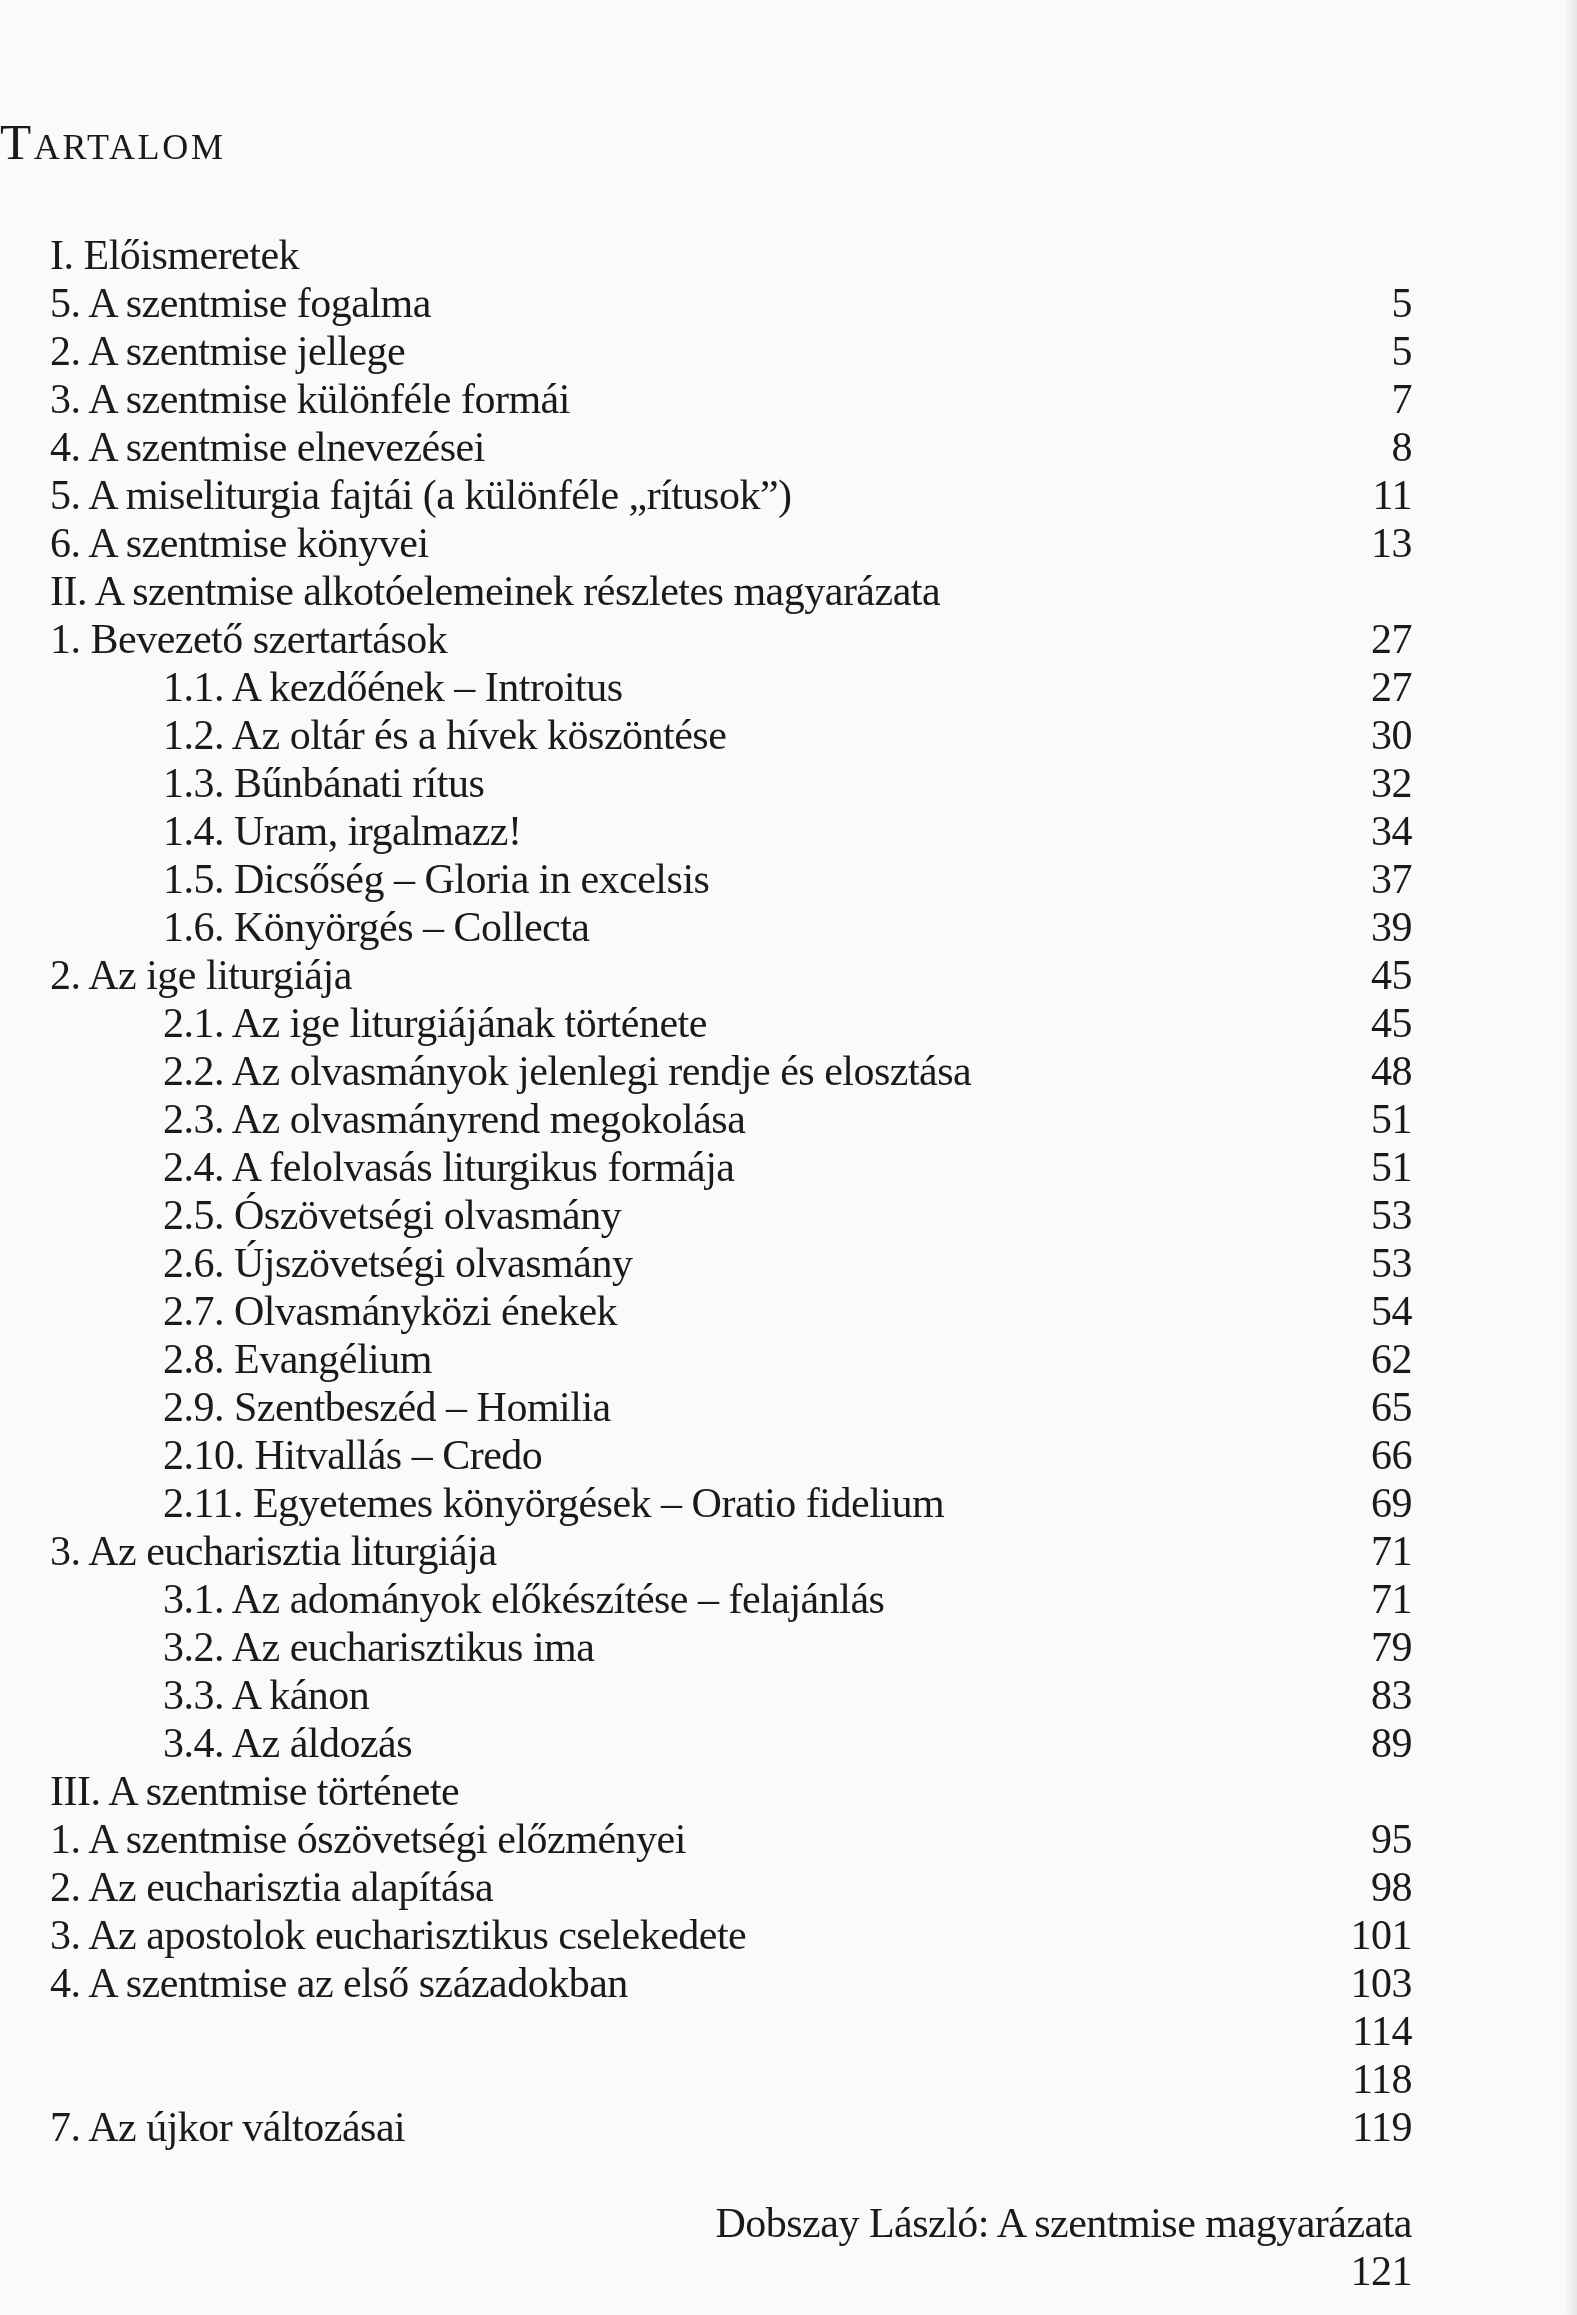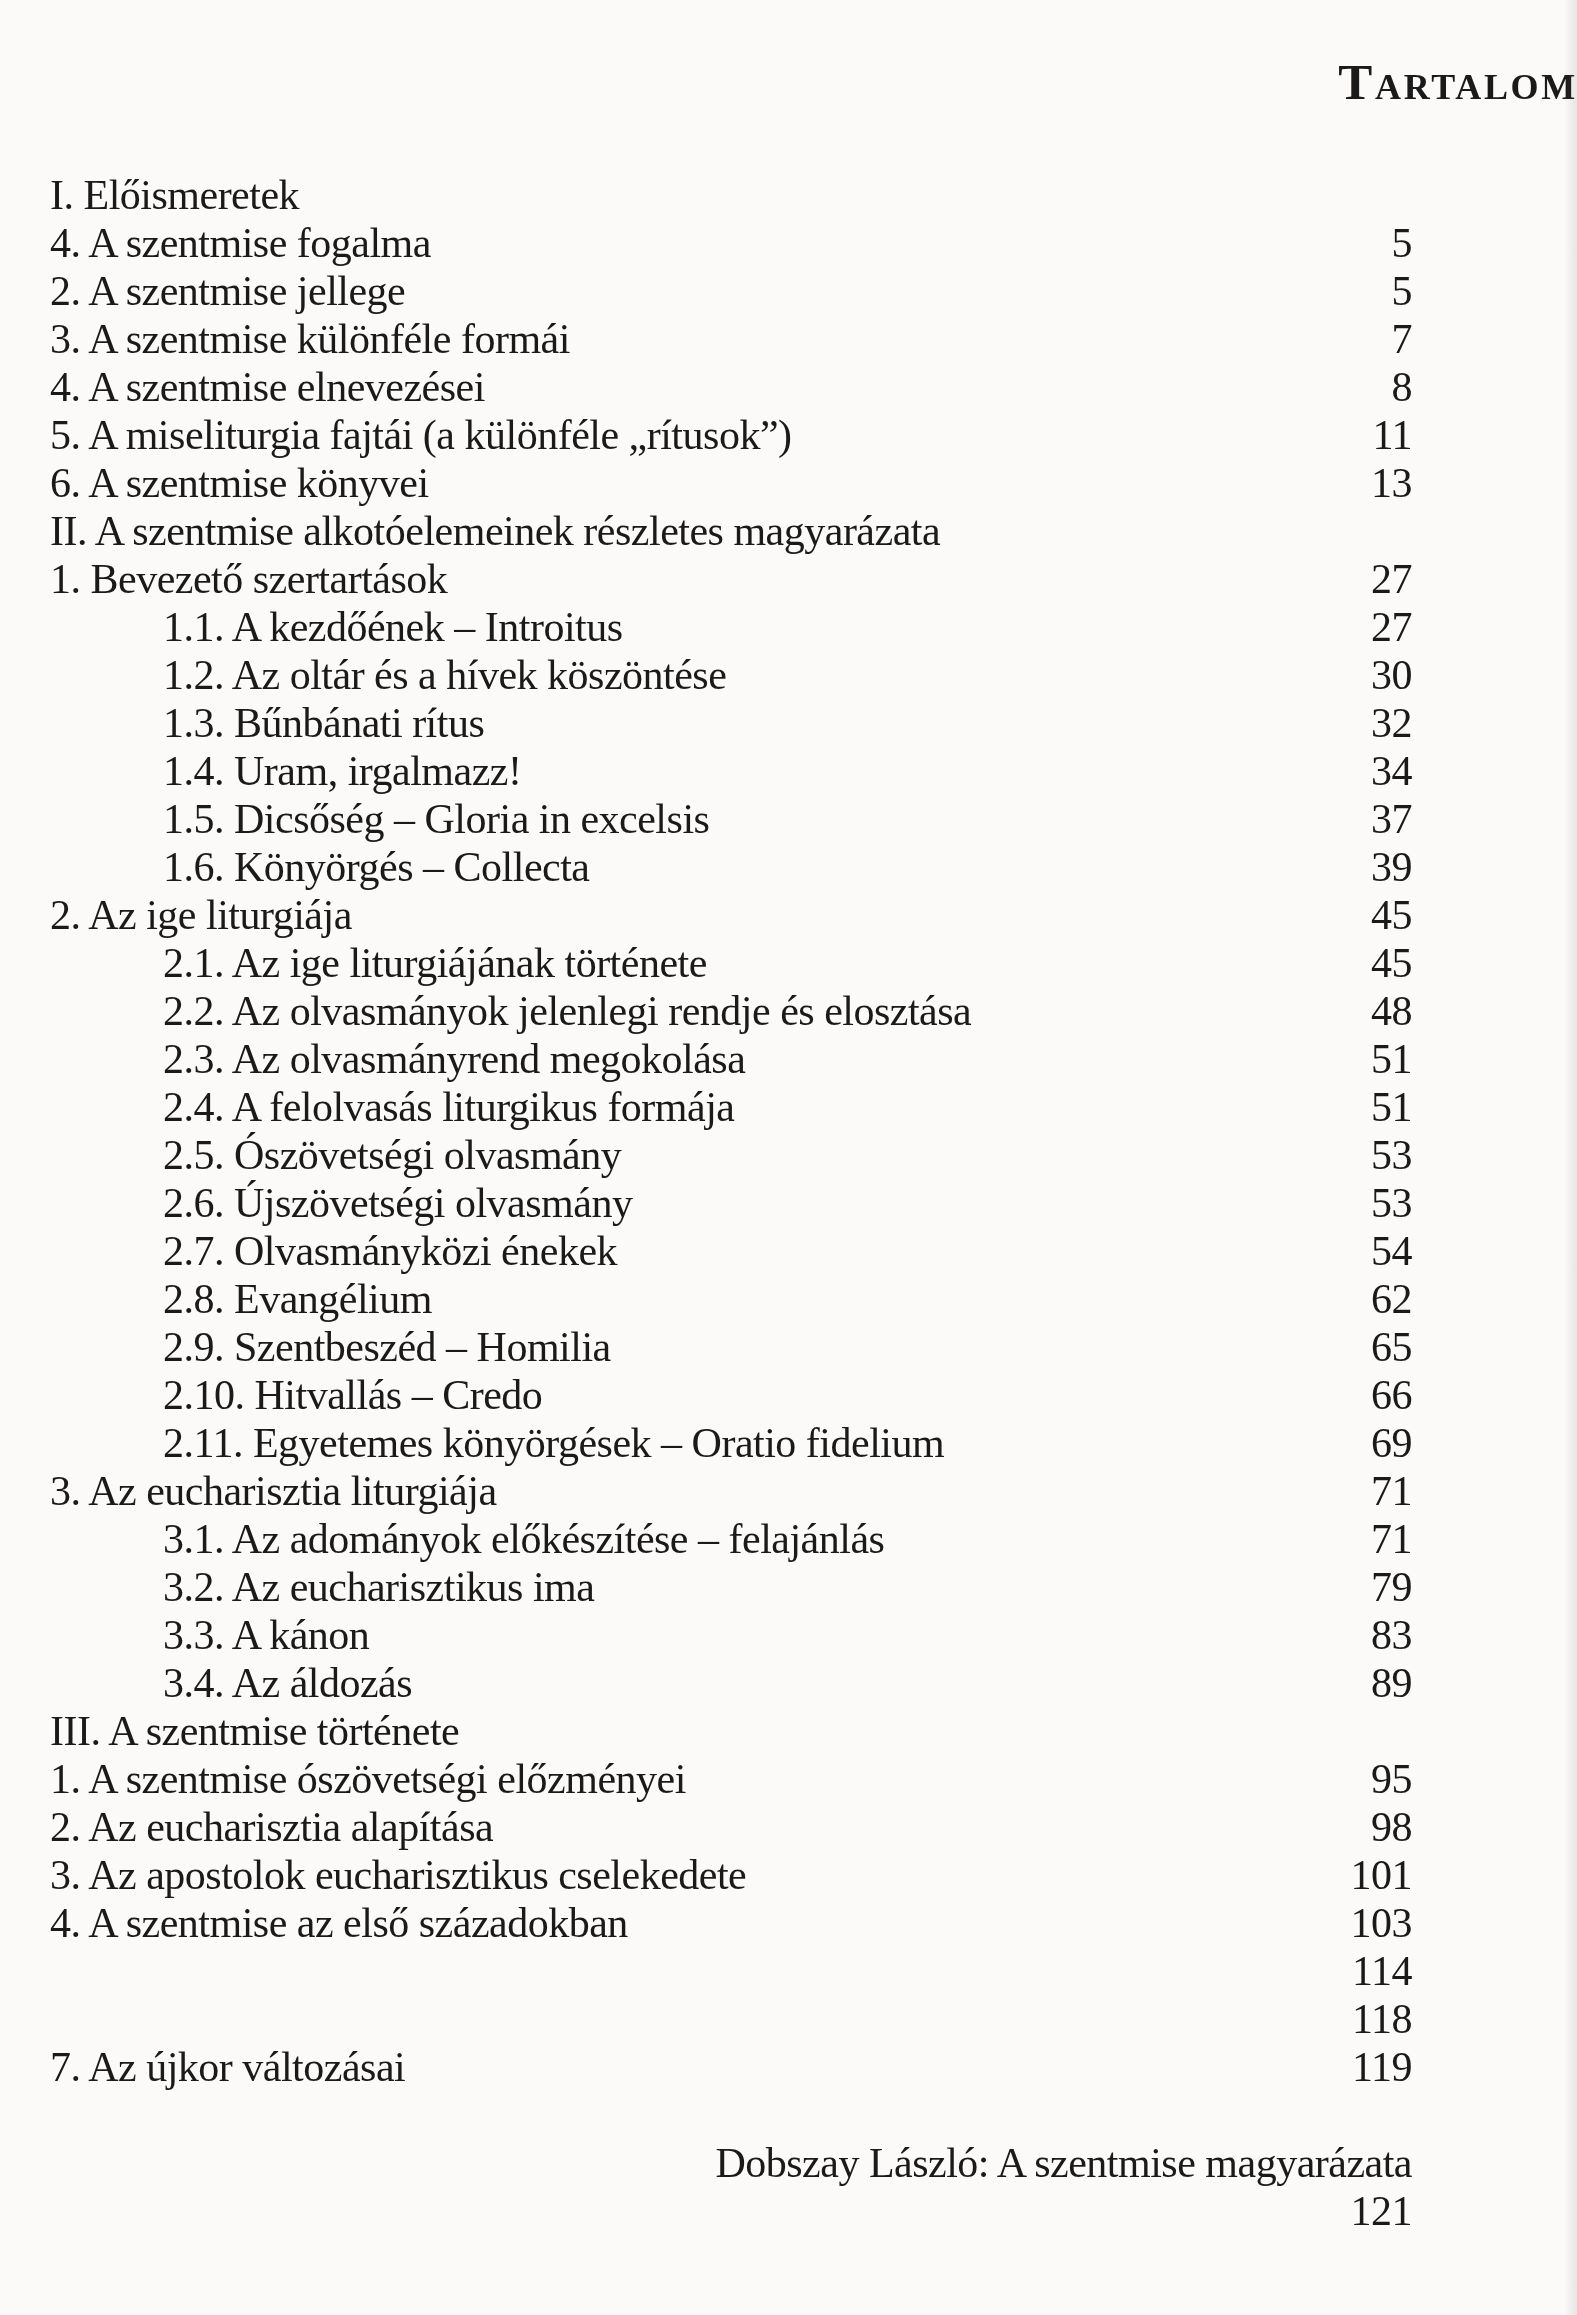--- a/index.html
+++ b/index.html
@@ -15,27 +15,27 @@
     position:relative;
     overflow:hidden;
   }
   
   .scan-edge{
     position:absolute;top:0;right:0;width:14.5px;height:100%;
     background:linear-gradient(to left,rgba(110,110,110,.16),rgba(110,110,110,0));
     pointer-events:none;
   }
   .title{
-    margin:56px 0 63px 0;
-    text-align:right;
+    margin:116px 0 63px 0;
+    text-align:left;
     font-variant:small-caps;
     font-size:51px;
     line-height:52px;
     letter-spacing:2.7px;
-    font-weight:bold;
+    font-weight:normal;
   }
   .toc{
     margin:0 166px 0 50px;
   }
   .row{
     display:flex;
     align-items:flex-end;
     font-size:42px;
     line-height:48px;
     letter-spacing:-0.5px;
@@ -63,21 +63,21 @@
 <body>
 
 <div class="page">
   <h1 class="title">Tartalom</h1>
   <div class="toc" id="toc-list">
       <div class="row indent0 no-page">
     <span class="label">I. Előismeretek</span>
 
   </div>
       <div class="row indent0">
-    <span class="label">4. A szentmise fogalma</span>
+    <span class="label">5. A szentmise fogalma</span>
     <span class="dots"></span>
     <span class="page">5</span>
   </div>
       <div class="row indent0">
     <span class="label">2. A szentmise jellege</span>
     <span class="dots"></span>
     <span class="page">5</span>
   </div>
       <div class="row indent0">
     <span class="label">3. A szentmise különféle formái</span>

